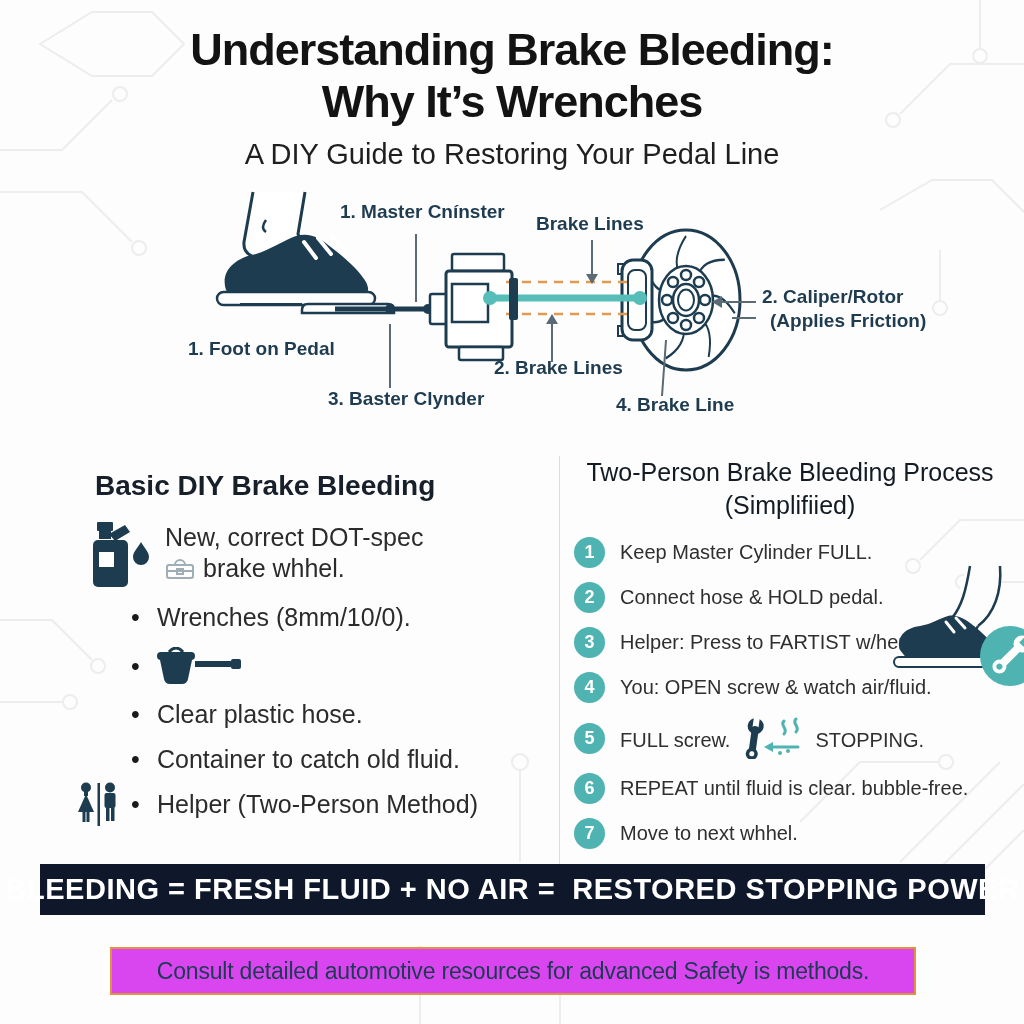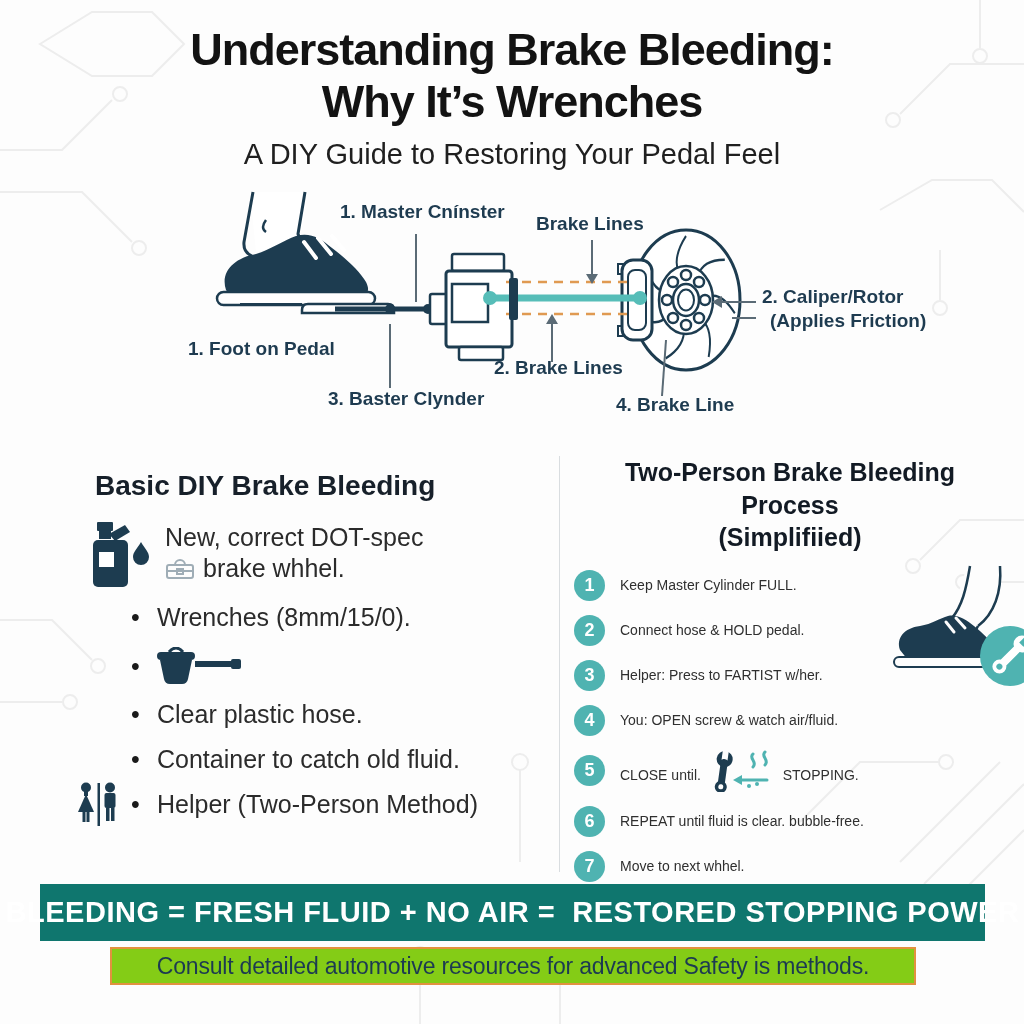--- a/index.html
+++ b/index.html
@@ -28,33 +28,33 @@
   .tools-heading{font-size:28px;font-weight:bold;line-height:1.3;color:#17202a;margin:0 0 18px 0;}
   .tool-row{display:flex;align-items:center;margin-bottom:14px;font-size:25px;color:#2b2b2b;line-height:31px;}
   .tool-row.indent{padding-left:36px;}
   .bullet{width:26px;flex:none;color:#1a1a1a;}
   .fluid-row{align-items:flex-start;}
   .fluid-icon{margin:0 14px 0 -2px;flex:none;}
   .inline-toolbox{vertical-align:-3px;margin-right:8px;}
   .helper-row{position:relative;}
   .helper-icon{position:absolute;left:-19px;top:-9px;}
 
-  .process-heading{font-size:25px;font-weight:bold;line-height:1.3;color:#121a24;text-align:center;margin:0 0 16px 0;}
+  .process-heading{font-size:25px;font-weight:normal;line-height:1.3;color:#121a24;text-align:center;margin:0 0 16px 0;}
   .step{display:flex;align-items:center;margin-bottom:14px;}
   .step-num{width:31px;height:31px;border-radius:50%;background:#4fb3b1;color:#fff;font-weight:bold;
             font-size:18px;display:flex;align-items:center;justify-content:center;margin-right:15px;flex:none;}
-  .step-text{font-size:14px;color:#2f2f2f;white-space:nowrap;}
+  .step-text{font-size:20px;color:#2f2f2f;white-space:nowrap;}
   .step5-icon{vertical-align:-12px;margin:0 4px;}
   .foot-illus{position:absolute;left:322px;top:112px;z-index:2;pointer-events:none;}
 
   
-  .banner{top:884px;left:40px;width:945px;height:57px;background:#0f766e;display:flex;
+  .banner{top:864px;left:40px;width:945px;height:51px;background:#0f172a;display:flex;
           align-items:center;justify-content:center;}
   .banner span{color:#ffffff;font-weight:bold;font-size:29px;letter-spacing:.5px;white-space:pre;}
-  .footerbox{top:947px;left:110px;width:806px;height:38px;background:#84cc16;border:2.5px solid #e2913f;
+  .footerbox{top:947px;left:110px;width:806px;height:48px;background:#d946ef;border:2.5px solid #e2913f;
              box-sizing:border-box;display:flex;align-items:center;justify-content:center;}
   .footerbox span{color:#1c3a52;font-size:23px;letter-spacing:-.2px;}
 </style>
 </head>
 <body>
 
 <div class="canvas">
 
   <svg class="bg" width="1024" height="1024" viewBox="0 0 1024 1024">
     <g stroke="#ededed" stroke-width="2" fill="none">
@@ -89,21 +89,21 @@
         <circle cx="420" cy="954" r="7"></circle>
       <path d="M560,1024 L560,984"></path>
     </g>
   </svg>
 
   <div class="layer header">
     <h1 class="title">
       <span>Understanding Brake Bleeding:</span><br>
       <span>Why It’s Wrenches</span>
     </h1>
-    <div class="subtitle">A DIY Guide to Restoring Your Pedal Feel</div>
+    <div class="subtitle">A DIY Guide to Restoring Your Pedal Line</div>
   </div>
 
   <svg class="layer diagram" width="1024" height="275" viewBox="0 0 1024 275">
 
     <g>
       <path d="M250,14 L308,14 L300,62 L256,74 Z" fill="#ffffff"></path>
       <path d="M253,14 L244,64 Q243,74 252,78" fill="none" stroke="#1d3c50" stroke-width="3"></path>
       <path d="M305,14 L298,56 Q301,66 313,72" fill="none" stroke="#1d3c50" stroke-width="3"></path>
       <path d="M266,42 q-6,8 0,12" fill="none" stroke="#1d3c50" stroke-width="2.5"></path>
     </g>
@@ -218,21 +218,21 @@
               <path d="M10,9 a5,5 0 0 1 10,0"></path>
               <line x1="2" y1="15" x2="28" y2="15"></line>
               <rect x="12" y="13" width="6" height="5"></rect>
             </g>
           </svg><span>brake whhel.</span>
         </div>
       </div>
 
       <div class="tool-row indent">
         <span class="bullet">•</span>
-        <span>Wrenches (8mm/15/0).</span>
+        <span>Wrenches (8mm/10/0).</span>
       </div>
 
       <div class="tool-row indent">
         <span class="bullet">•</span>
         <svg width="88" height="38" viewBox="0 0 88 38">
           <g fill="#1d3c50">
             <rect x="0" y="5" width="38" height="8" rx="4"></rect>
             <path d="M3,13 L35,13 L31,32 Q30,37 25,37 L13,37 Q8,37 7,32 Z"></path>
             <rect x="74" y="12" width="10" height="10" rx="2"></rect>
           </g>
@@ -291,21 +291,21 @@
         <div class="step-num">3</div>
         <div class="step-text">Helper: Press to FARTIST w/her.</div>
       </div>
       <div class="step">
         <div class="step-num">4</div>
         <div class="step-text">You: OPEN screw &amp; watch air/fluid.</div>
       </div>
       <div class="step">
         <div class="step-num">5</div>
         <div class="step-text">
-          <span>CLOSE until.</span>
+          <span>FULL screw.</span>
           <svg class="step5-icon" width="66" height="42" viewBox="0 0 66 42">
             <g transform="translate(14,21) rotate(8)">
               <circle cx="0" cy="-12" r="8" fill="#1d3c50"></circle>
               <rect x="-3" y="-22" width="6" height="11" fill="#fdfdfd"></rect>
               <rect x="-3.5" y="-12" width="7" height="26" rx="3" fill="#1d3c50"></rect>
               <circle cx="0" cy="16" r="6" fill="#1d3c50"></circle>
               <circle cx="0" cy="16" r="2.5" fill="#fdfdfd"></circle>
             </g>
             <g stroke="#4fb3b1" stroke-width="3" fill="none" stroke-linecap="round">
               <path d="M44,4 c-5,4 5,8 0,13"></path>

